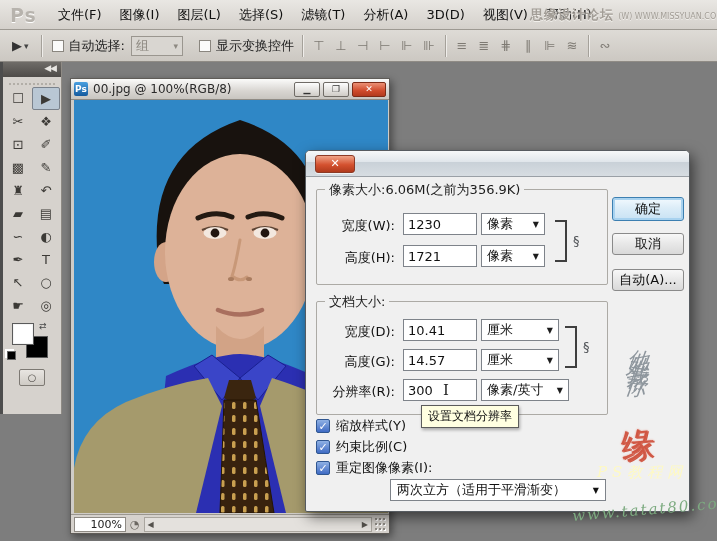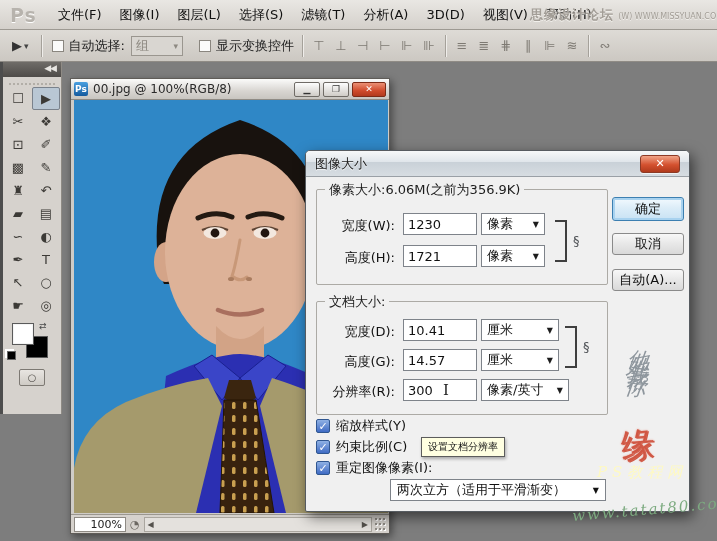--- a/index.html
+++ b/index.html
@@ -103,21 +103,21 @@
   .finput { position:absolute; width:74px; height:22px; border:1px solid #7e838a; background:#fff;
     font-size:13px; padding:0 4px; font-family:"DejaVu Sans",sans-serif; color:#111; }
   .funit { position:absolute; height:22px; border:1px solid #7e838a; background:#fff;
     display:flex; align-items:center; justify-content:space-between; padding:0 5px; font-size:13px; }
   .funit .arr { font-size:8px; color:#1c1c1c; margin-left:4px; }
   .bracket { position:absolute; width:12px; border:2px solid #3f3f3f; border-left:none; }
   .chainlink { position:absolute; font-size:13px; color:#55585c; }
   #res-caret { position:absolute; left:40px; top:2px; font-family:"DejaVu Serif",serif;
     font-size:15px; color:#222; pointer-events:none; }
   #tooltip { position:absolute; left:115px; top:254px; background:#ffffe1; border:1px solid #5c5c5c;
-    font-size:10px; padding:2px 6px; white-space:nowrap; box-shadow:1px 2px 3px rgba(0,0,0,.3); z-index:5;margin-top:32px; }
+    font-size:12px; padding:2px 6px; white-space:nowrap; box-shadow:1px 2px 3px rgba(0,0,0,.3); z-index:5; }
   #dlg-checks { position:absolute; left:10px; top:264px; }
   .checkrow { display:flex; align-items:center; height:21px; }
   .checkbox { width:14px; height:14px; border:1px solid #2f5690; border-radius:2px; margin-right:6px;
     background:linear-gradient(#8fb1e4,#3f6bc4); color:#fff; font-size:11px; line-height:13px; text-align:center; }
   .checklabel { font-size:13px; color:#111; }
   #resample-select { position:absolute; left:84px; top:328px; width:216px; height:22px;
     border:1px solid #7e838a; background:#fff; display:flex; align-items:center;
     justify-content:space-between; padding:0 6px; font-size:13px; }
   #resample-select .arr { font-size:8px; }
   .dlg-btn { position:absolute; left:306px; width:72px; height:22px; border:1px solid #8a8a8a;
@@ -351,21 +351,20 @@
           <i></i>
           <i></i>
           <i></i>
           <i></i>
         </span>
     </div>
   </div>
 
   <div id="dialog">
     <div id="dlg-titlebar">
-      <span id="dlg-title">图像大小</span>
       <span id="dlg-close">✕</span>
     </div>
 
     <div class="groupbox" id="grp-pixel">
       <span class="legend">像素大小:6.06M(之前为356.9K)</span>
       <span class="flabel" style="left:14px; top:27px;">宽度(W):</span>
       <input class="finput" style="left: 86px; top: 23px;" value="1230">
       <span class="funit" style="left:164px; top:23px; width:64px;">
         <span>像素</span>
         <span class="arr">▼</span>

